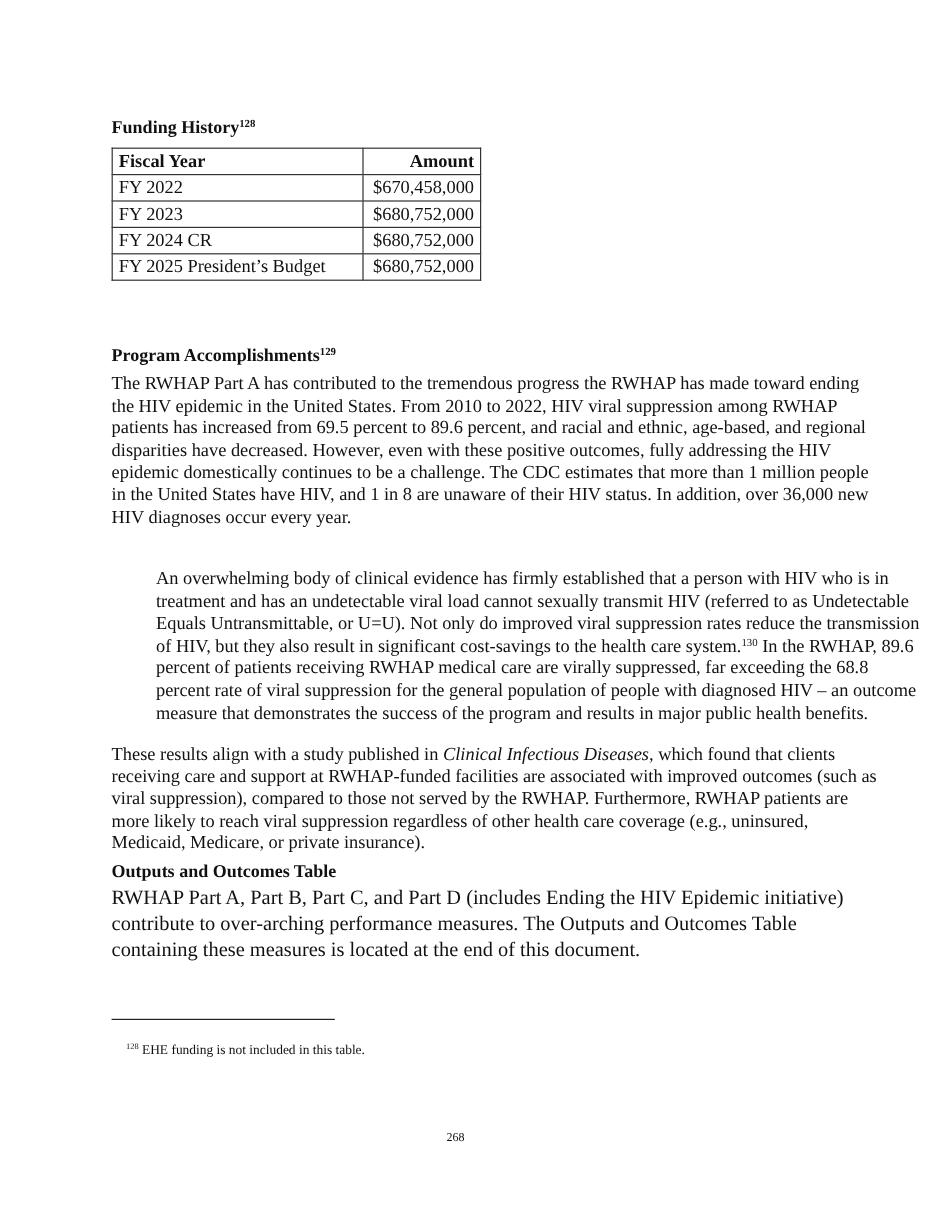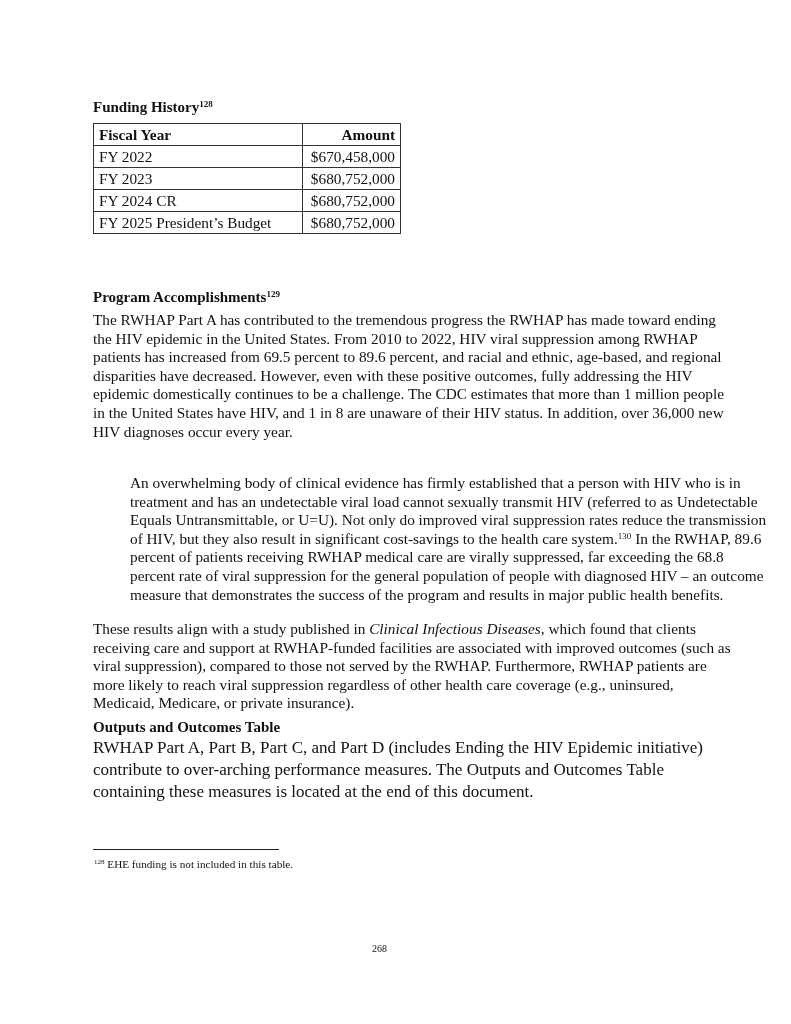--- a/index.html
+++ b/index.html
@@ -30,21 +30,21 @@
 
   #accomp-heading { position: absolute; top: 288px; left: 0; }
   #para1 { position: absolute; top: 311px; left: 0; width: 640px; }
   #para2 { position: absolute; top: 474px; left: 0; width: 640px; margin-left: 37px; }
   #para3 { position: absolute; top: 620px; left: 0; width: 640px; }
   #outputs-heading { position: absolute; top: 718px; left: 0; }
   #para4 { position: absolute; top: 737px; left: 0; width: 640px; }
 
   .fn-rule { position: absolute; top: 849px; left: 0; width: 186px; border-top: 1px solid #222; }
   .footnotes { position: absolute; top: 856px; left: 0; width: 640px; font-size: 11.2px; line-height: 14.2px; }
-  .footnotes p { margin: 1px; }
+  .footnotes p { margin: 12px; }
   .footnotes sup { font-size: 7px; vertical-align: 4px; }
   .page-number { position: absolute; top: 943px; left: 0; width: 573px; text-align: center; font-size: 10px; }
 </style>
 </head>
 <body>
 
 <div class="page">
 
   <p id="funding-heading" class="h-bold"><span>Funding History</span><sup>128</sup></p>
 

